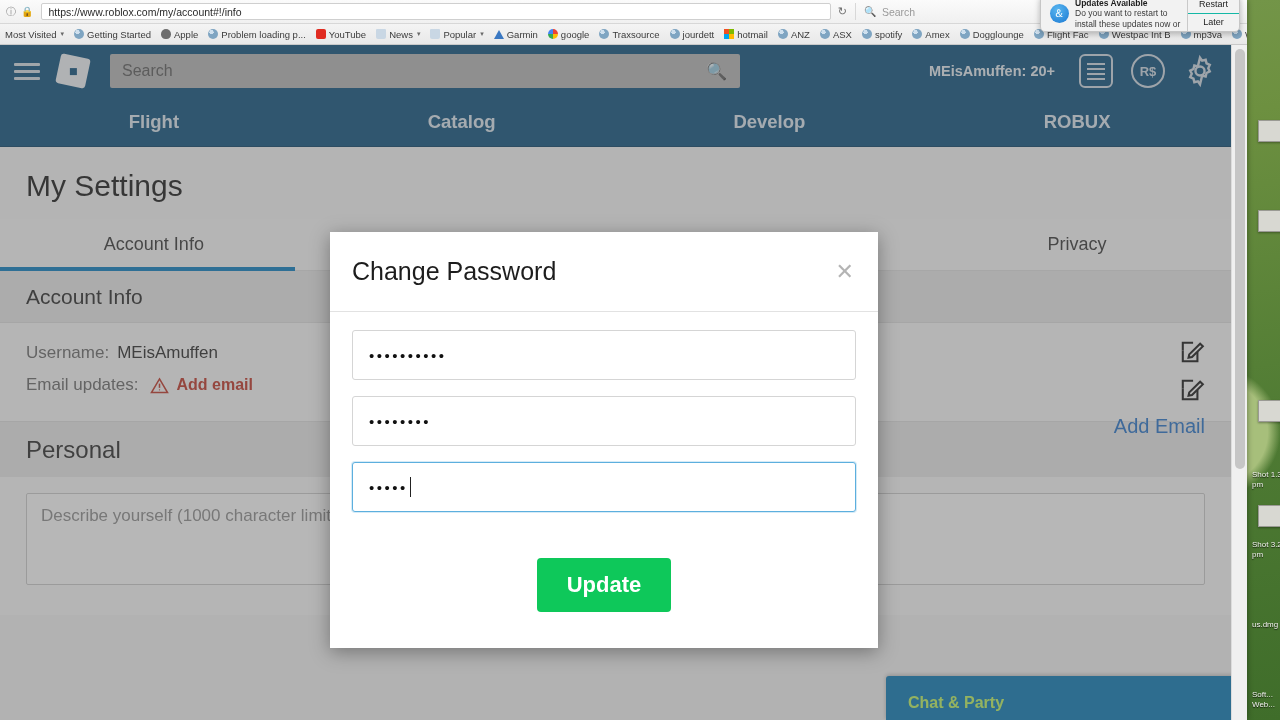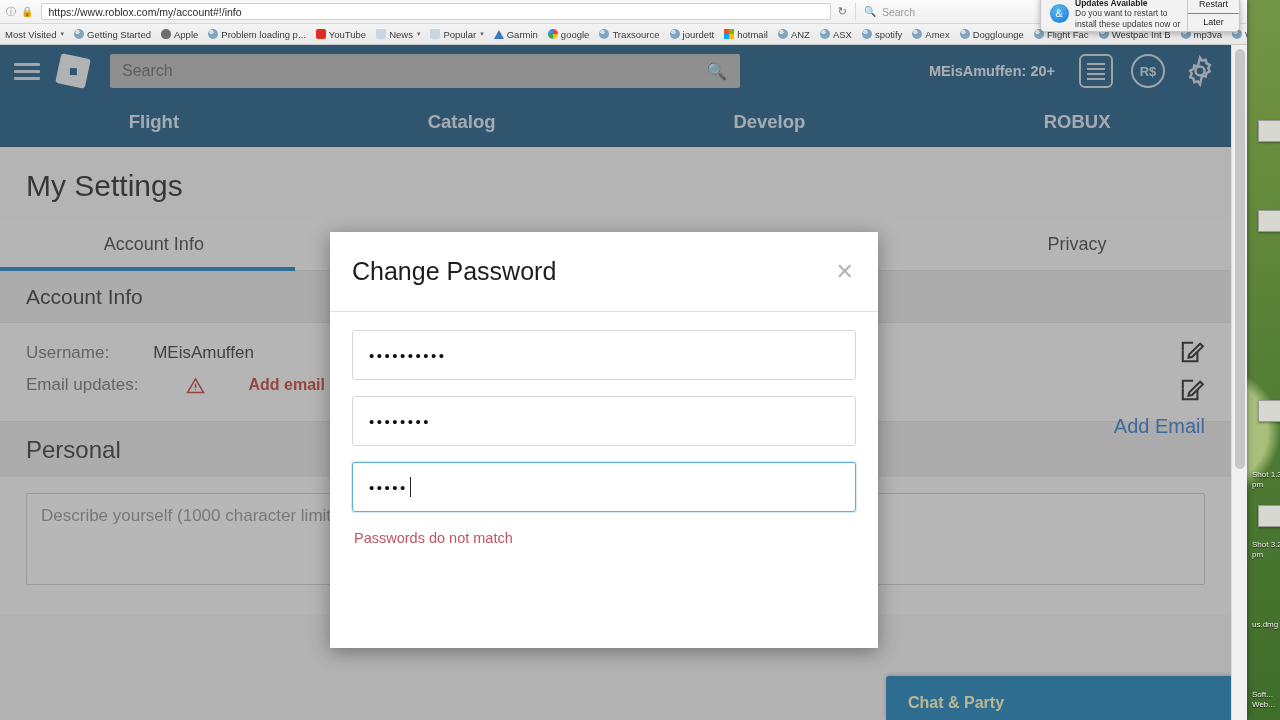--- a/index.html
+++ b/index.html
@@ -184,21 +184,21 @@
   .tab-underline {
     position: absolute; left: 0; bottom: -1px; width: 295px; height: 4px; background: #0f7ec0;
   }
   .section-head {
     height: 52px; background: #e7e7e7; border-bottom: 1px solid #dcdcdc;
     display: flex; align-items: center; padding-left: 26px;
   }
   .section-head-title { font-size: 21px; color: #2d2d2d; }
   .info-block { background: #f7f7f7; padding: 14px 0 20px 0; position: relative; }
   .info-row {
-    display: flex; align-items: center; padding: 6px 26px; font-size: 17px; color: #4a4a4a; gap: 36px;
+    display: flex; align-items: center; padding: 6px 26px; font-size: 17px; color: #4a4a4a;
   }
   .info-label { color: #6b6b6b; margin-right: 8px; }
   .info-value { color: #2e2e2e; }
   .info-dots { letter-spacing: 2px; color: #2e2e2e; }
   .add-email-inline { color: #c0392b; font-weight: bold; font-size: 16px; }
   .right-actions {
     position: absolute; right: 26px; top: 16px;
     display: flex; flex-direction: column; align-items: flex-end; gap: 12px;
   }
   .edit-icon { width: 26px; height: 26px; }
@@ -215,21 +215,21 @@
     padding: 12px 14px; font-size: 17px; color: #8d8d8d;
   }
 
   
   .chatbar {
     position: absolute; left: 886px; bottom: 0; width: 352px; height: 44px;
     background: #0f7ab5; border-top-left-radius: 3px; border-top-right-radius: 3px;
     display: flex; align-items: center; padding-left: 22px;
     box-shadow: 0 -1px 4px rgba(0,0,0,.25); z-index: 30;
   }
-  .chatbar-label { font-size: 16px; font-weight: bold; color: #fef9c3; margin-top: 10px; }
+  .chatbar-label { font-size: 16px; font-weight: bold; color: #bef264; margin-top: 10px; }
 
   
   .dimmer {
     position: absolute; left: 0; top: 45px; width: 1231px; height: 675px;
     background: rgba(90,90,90,.42); z-index: 40;
   }
 
   
   .modal {
     position: absolute; left: 330px; top: 232px; width: 548px; height: 416px;
@@ -503,21 +503,23 @@
         <div class="pw-field">
           <span class="pw-dots">••••••••••</span>
         </div>
         <div class="pw-field">
           <span class="pw-dots">••••••••</span>
         </div>
         <div class="pw-field focused">
           <span class="pw-dots">•••••</span>
             <span class="caret"></span>
         </div>
-        <div class="err-msg">Passwords do not match</div>
+        <div class="modal-actions">
+          <button class="update-btn">Update</button>
+        </div>
       </div>
     </div>
   </div>
 
   <div class="notif">
     <div class="notif-icon">
       <div class="notif-appstore">＆</div>
     </div>
     <div class="notif-body">
       <div class="notif-title">Updates Available</div>

